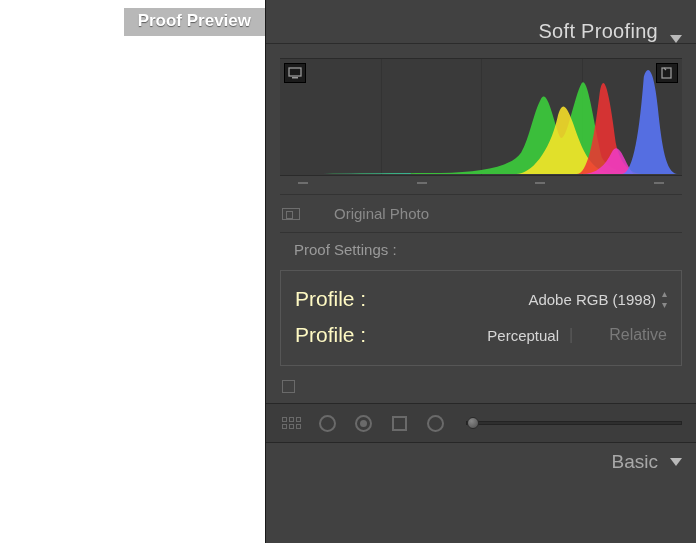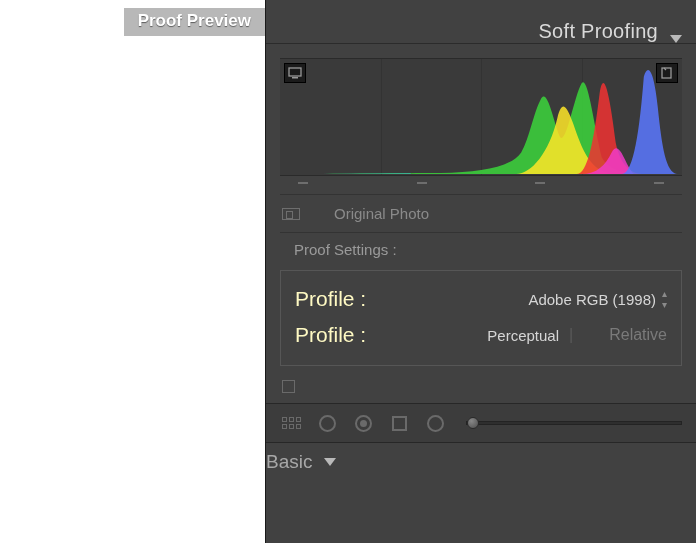--- a/index.html
+++ b/index.html
@@ -52,21 +52,21 @@
     background: #3c3c3c; display: flex; align-items: center; padding: 0 14px; gap: 14px;
   }
   .tool { width: 22px; height: 22px; display: flex; align-items: center; justify-content: center; }
   .tool-grid { display: grid; grid-template-columns: repeat(3,5px); grid-template-rows: repeat(2,5px); gap: 2px; }
   .tool-grid i { width: 5px; height: 5px; border: 1px solid #6a6a6a; }
   .circ { width: 17px; height: 17px; border: 2px solid #6a6a6a; border-radius: 50%; }
   .circ.filled::after { content: ""; display: block; width: 7px; height: 7px; background: #6a6a6a; border-radius: 50%; margin: 3px; }
   .sq { width: 15px; height: 15px; border: 2px solid #6a6a6a; }
   .slider { flex: 1; height: 4px; background: linear-gradient(#2e2e2e,#2e2e2e); border: 1px solid #232323; position: relative; margin-left: 6px; }
   .slider .knob { position: absolute; left: 0; top: -5px; width: 12px; height: 12px; background: radial-gradient(circle at 35% 30%, #888, #4d4d4d); border-radius: 50%; border: 1px solid #2a2a2a; }
-  .basic-footer { height: 38px; display: flex; align-items: center; padding-right: 14px; color: #a8a8a8; }
+  .basic-footer { height: 38px; display: flex; align-items: center; justify-content: flex-end; padding-right: 14px; color: #a8a8a8; }
   .basic-footer span { font-size: 19px; font-weight: 300; }
   .orig-icon { width: 18px; height: 12px; border: 1px solid #6e6e6e; margin-right: 12px; position: relative; }
   .orig-icon::after { content:""; position:absolute; left:3px; top:2px; width:5px; height:6px; border:1px solid #6e6e6e; }
   .heading-small { color:#9a9a9a; font-size:15px; padding: 8px 16px 6px 28px; }
 </style>
 </head>
 <body>
 
 <div class="left">
   <div class="proof-preview-badge">Proof Preview</div>

